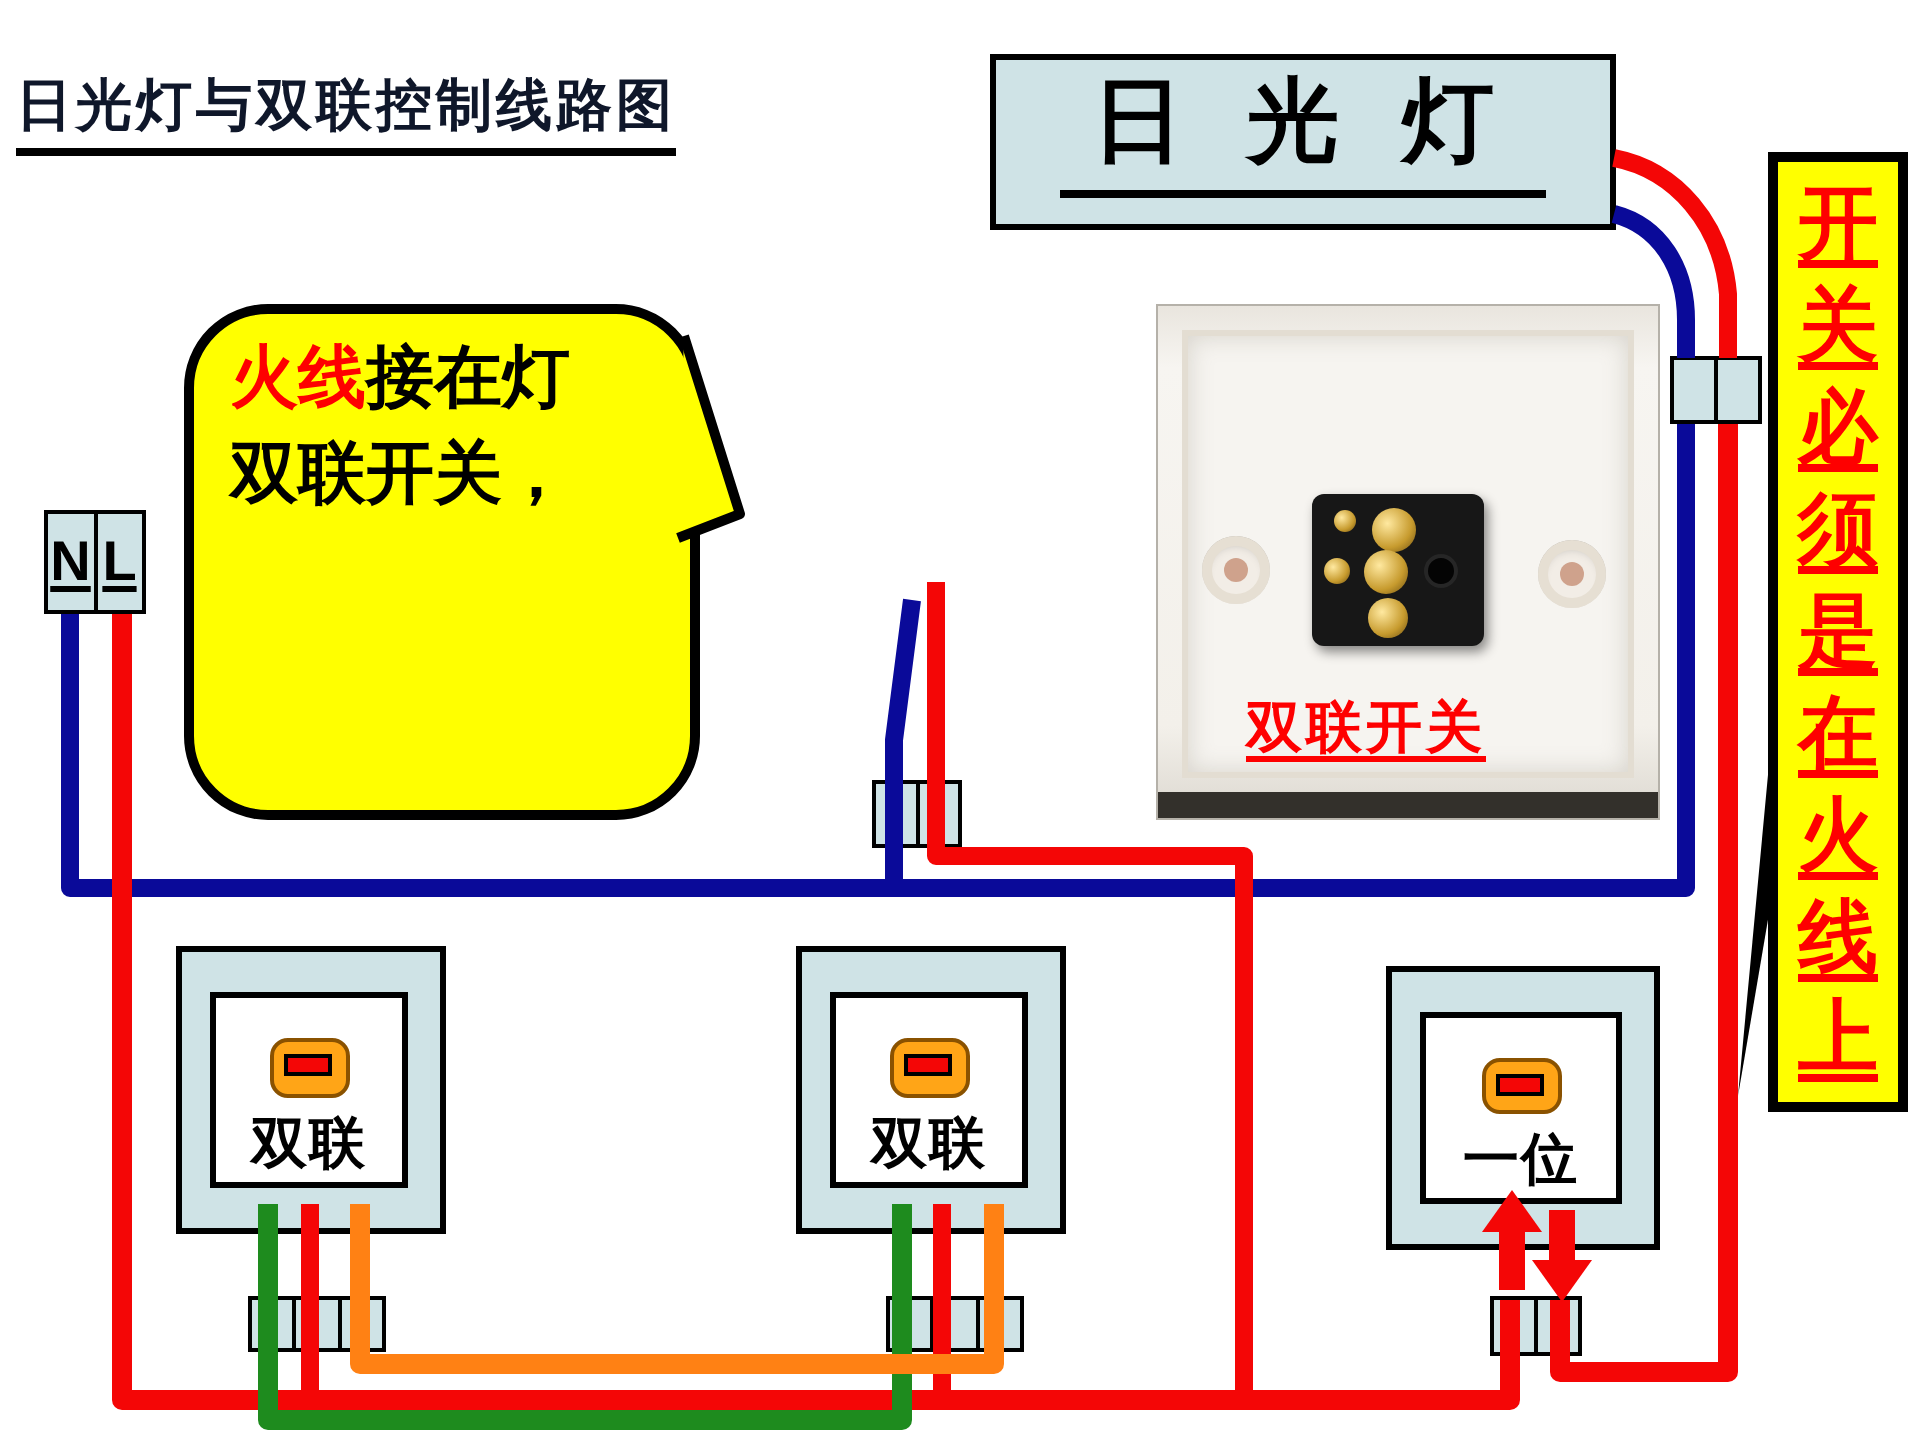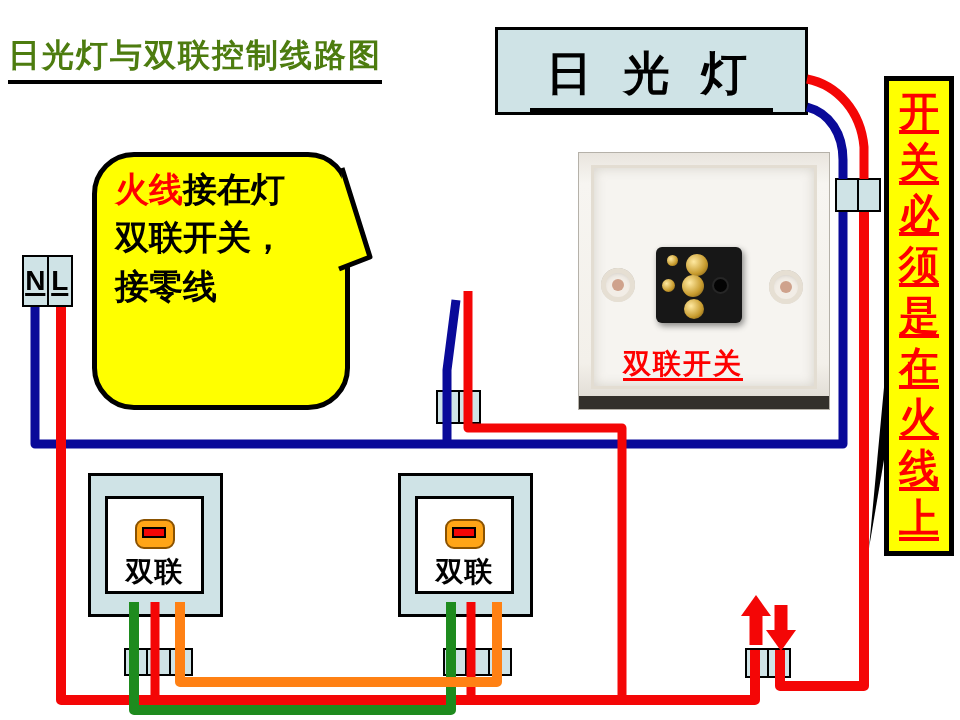--- a/index.html
+++ b/index.html
@@ -3,26 +3,26 @@
 <meta charset="utf-8">
 <style>
   html,body{margin:0;padding:0;background:#fff;}
   #stage{position:relative;width:960px;height:720px;background:#fff;overflow:hidden;
          font-family:"Liberation Sans","DejaVu Sans",sans-serif;}
 
   
   .abs{position:absolute;}
 
   
-  .page-title{left:8px;top:34px;font-size:32px;font-weight:bold;color:#4d7c0f;
+  .page-title{left:8px;top:34px;font-size:28px;font-weight:bold;color:#0f172a;
     letter-spacing:2px;border-bottom:4px solid #000;padding-bottom:2px;}
 
   
   .lamp-title-box{left:495px;top:27px;width:313px;height:88px;background:var(--panel_blue);
-    border:3px solid #000;display:flex;align-items:flex-end;justify-content:center;box-sizing:border-box;}
+    border:3px solid #000;display:flex;align-items:flex-start;justify-content:center;box-sizing:border-box;}
   .lamp-title-text{font-family:"Liberation Serif","DejaVu Serif",serif;font-weight:bold;
     font-size:46px;letter-spacing:10px;border-bottom:4px solid #000;padding:0 16px 3px 16px;}
 
   
   .tblock{position:absolute;display:flex;background:var(--panel_blue);border:2px solid #000;box-sizing:border-box;}
   .tblock .cell{flex:1;border-right:2px solid #000;display:flex;align-items:center;justify-content:center;}
   .tblock .cell:last-child{border-right:none;}
   .nl-label{font-size:28px;font-weight:bold;text-decoration:underline;
     text-decoration-thickness:3px;text-underline-offset:3px;}
 
@@ -126,20 +126,28 @@
     </div>
   </div>
   <div class="switch-box z1" style="left:398px;top:473px;width:135px;height:144px;">
     <div class="switch-face">
       <div class="rocker">
           <div class="rocker-slot"></div>
         </div>
       <div class="switch-label">双联</div>
     </div>
   </div>
+  <div class="switch-box z1" style="left:693px;top:483px;width:137px;height:142px;">
+    <div class="switch-face">
+      <div class="rocker">
+          <div class="rocker-slot"></div>
+        </div>
+      <div class="switch-label">一位</div>
+    </div>
+  </div>
 
   <div class="tblock z1" style="left:835px;top:178px;width:46px;height:34px;">
     <div class="cell"></div>
       <div class="cell"></div>
   </div>
   <div class="tblock z1" style="left:436px;top:390px;width:45px;height:34px;">
     <div class="cell"></div>
       <div class="cell"></div>
   </div>
   <div class="tblock z1" style="left:124px;top:648px;width:69px;height:28px;">
@@ -177,21 +185,20 @@
       <path d="M756 645 L756 613" style="stroke:var(--live)" stroke-width="13"></path>
       <path d="M781 605 L781 632" style="stroke:var(--live)" stroke-width="13"></path>
     </g>
     <polygon points="756,595 741,616 771,616" style="fill:var(--live)"></polygon>
     <polygon points="781,651 766,630 796,630" style="fill:var(--live)"></polygon>
   </svg>
 
   <div class="abs note-bubble z10">
     <div class="note-line"><span class="hl">火线</span><span>接在灯</span></div>
     <div class="note-line">双联开关，</div>
-    <div class="note-line">接零线</div>
   </div>
 
   <div class="abs warning-banner z10">
     <div class="banner-char">开</div>
     <div class="banner-char">关</div>
     <div class="banner-char">必</div>
     <div class="banner-char">须</div>
     <div class="banner-char">是</div>
     <div class="banner-char">在</div>
     <div class="banner-char">火</div>

